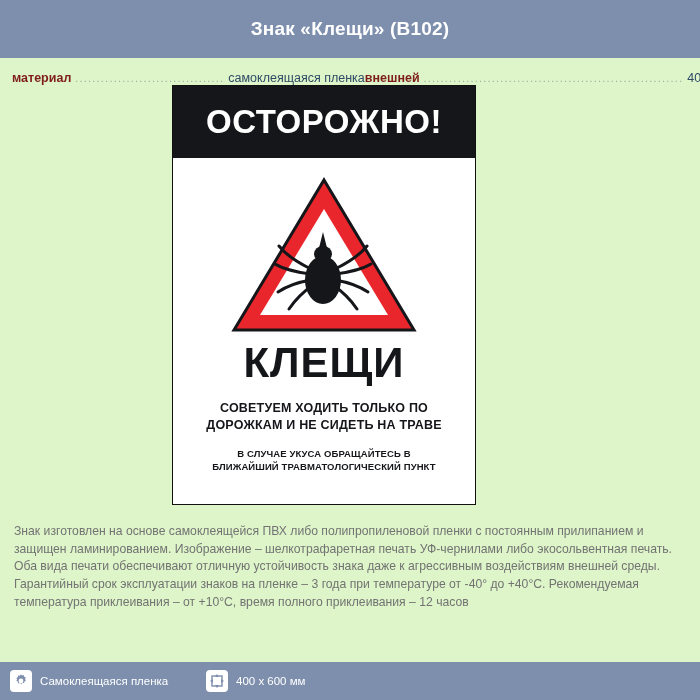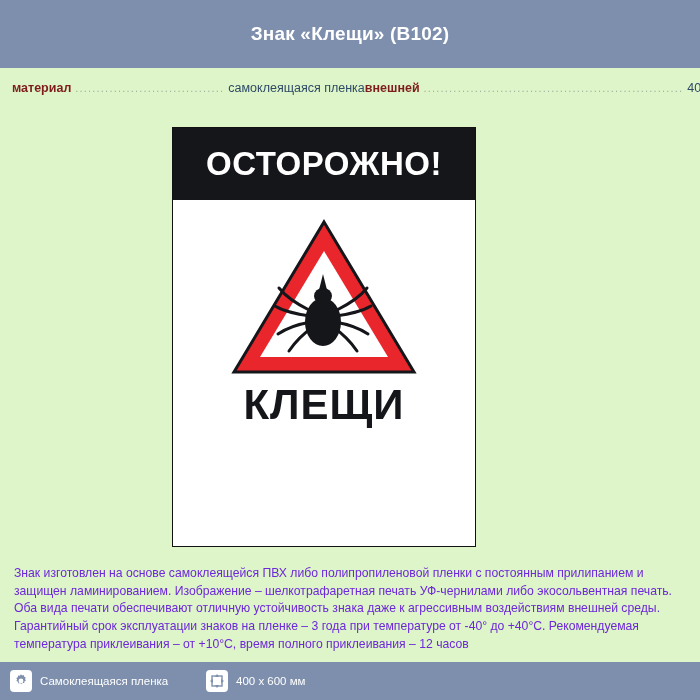--- a/index.html
+++ b/index.html
@@ -9,21 +9,21 @@
   body {
     width: 700px; height: 700px;
     font-family: "Liberation Sans", sans-serif;
     background: #ddf5c8;
     overflow: hidden;
     position: relative;
   }
 
   
   .header {
-    height: 68px;
+    height: 58px;
     background: #7d8fad;
     display: flex;
     align-items: center;
     justify-content: center;
   }
   .header-title {
     color: #ffffff;
     font-size: 19px;
     font-weight: bold;
     letter-spacing: 0.2px;
@@ -57,21 +57,21 @@
     margin: 0 4px;
     white-space: nowrap;
   }
   .spec-val {
     color: #2f4a66;
     white-space: nowrap;
   }
 
   
   .sign-wrap {
-    margin: 32px auto 0 auto;
+    margin: 0 auto 0 auto;
     width: 356px;
   }
   .sign {
     width: 304px;
     height: 420px;
     background: #ffffff;
     border: 1px solid #111;
     display: flex;
     flex-direction: column;
     align-items: stretch;
@@ -132,21 +132,21 @@
     color: #15161a;
     line-height: 1.35;
     letter-spacing: 0.1px;
   }
 
   
   .description {
     padding: 18px 14px 0 14px;
     font-size: 12.2px;
     line-height: 1.45;
-    color: #6d28d9;
+    color: #737373;
     text-align: left;
   }
 
   
   .footer {
     position: absolute;
     left: 0; bottom: 0;
     width: 700px;
     height: 38px;
     background: #7d8fad;
@@ -225,21 +225,29 @@
             <path d="M88 72 L92 56 L96 72 Z"></path>
             <ellipse cx="92" cy="78" rx="9" ry="8"></ellipse>
 
             <ellipse cx="92" cy="104" rx="18" ry="24"></ellipse>
           </g>
         </svg>
       </div>
 
       <div class="sign-main-word">КЛЕЩИ</div>
 
-
+      <div class="sign-sub">
+        <div>СОВЕТУЕМ ХОДИТЬ ТОЛЬКО ПО</div>
+        <div>ДОРОЖКАМ И НЕ СИДЕТЬ НА ТРАВЕ</div>
+      </div>
+
+      <div class="sign-sub2">
+        <div>В СЛУЧАЕ УКУСА ОБРАЩАЙТЕСЬ В</div>
+        <div>БЛИЖАЙШИЙ ТРАВМАТОЛОГИЧЕСКИЙ ПУНКТ</div>
+      </div>
 
     </div>
   </div>
 </div>
 
 <div class="description">Знак изготовлен на основе самоклеящейся ПВХ либо полипропиленовой пленки с постоянным прилипанием и защищен ламинированием. Изображение – шелкотрафаретная печать УФ-чернилами либо экосольвентная печать.  Оба вида печати обеспечивают отличную устойчивость знака даже к агрессивным воздействиям внешней среды. Гарантийный срок эксплуатации знаков на пленке – 3 года при температуре от -40° до +40°С. Рекомендуемая температура приклеивания – от +10°С, время полного приклеивания – 12 часов</div>
 
 <div class="footer">
 
   <div class="foot-item i1">

